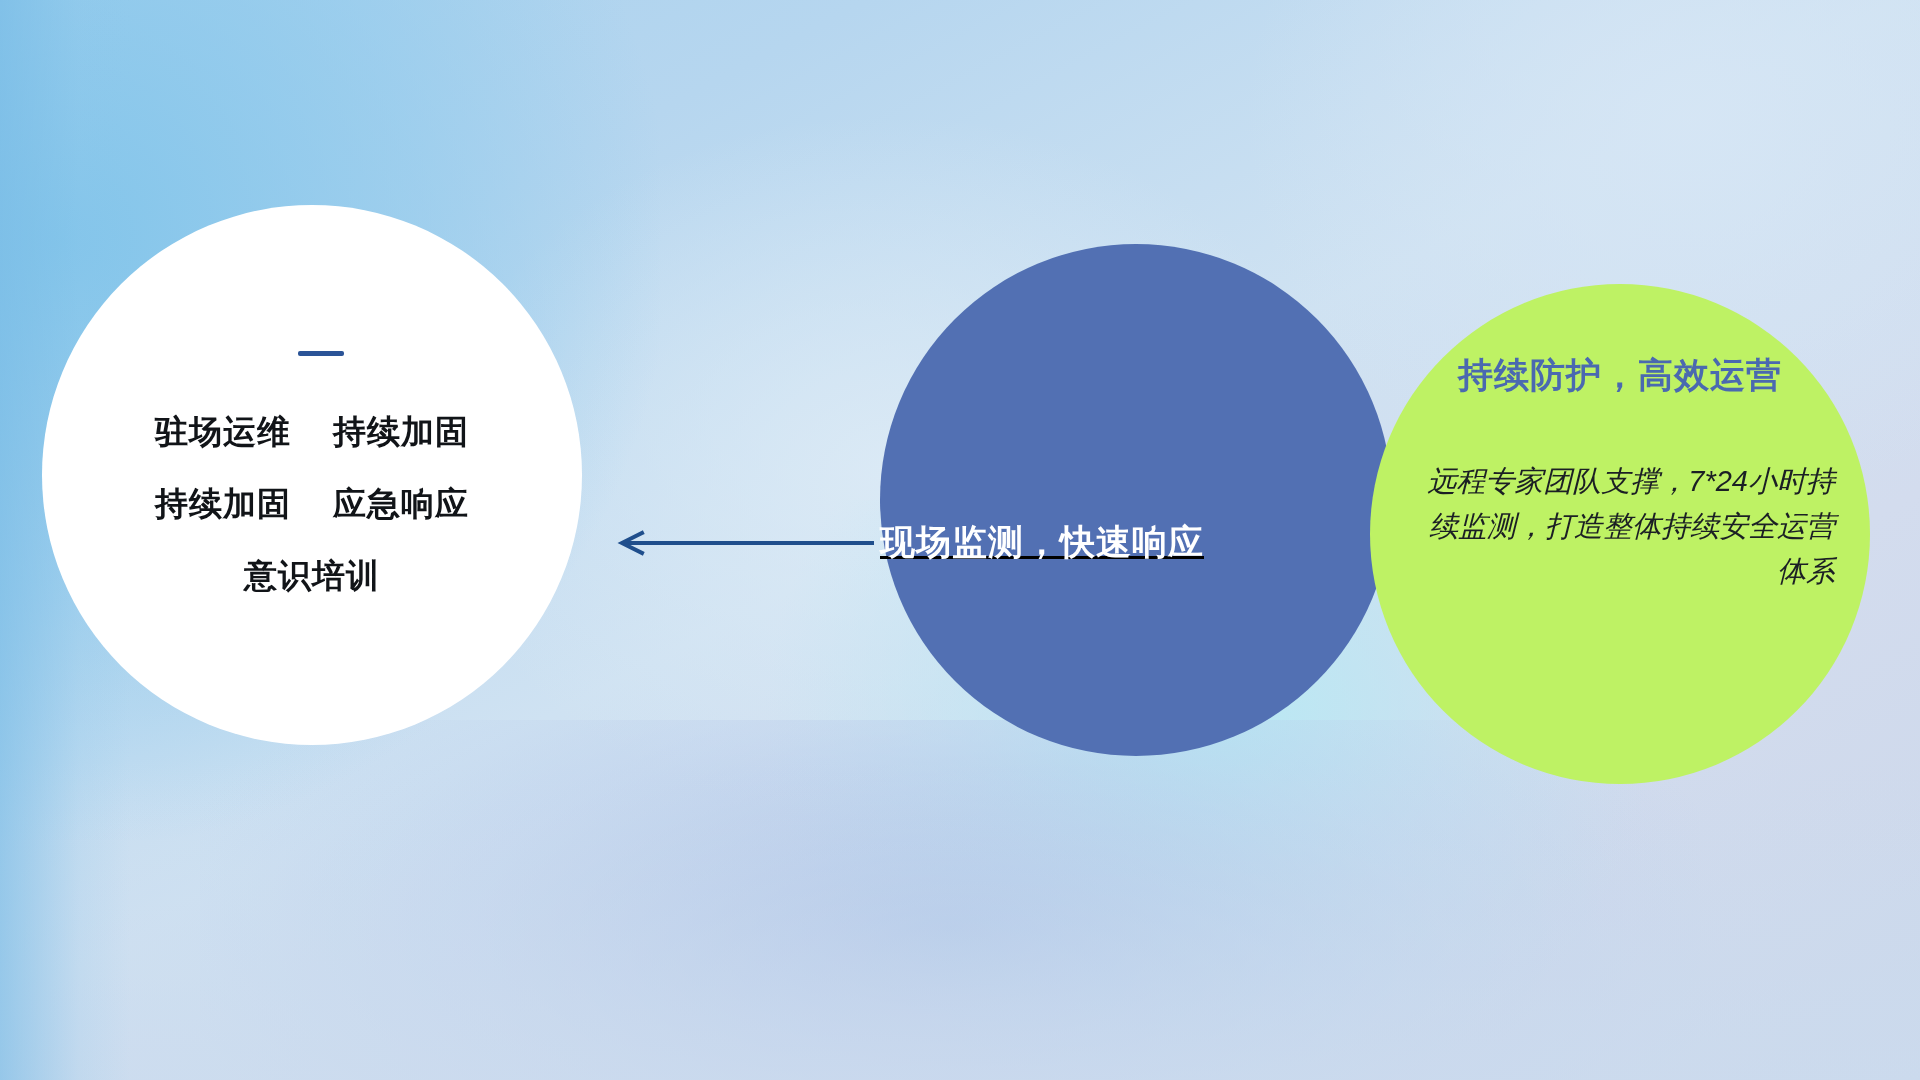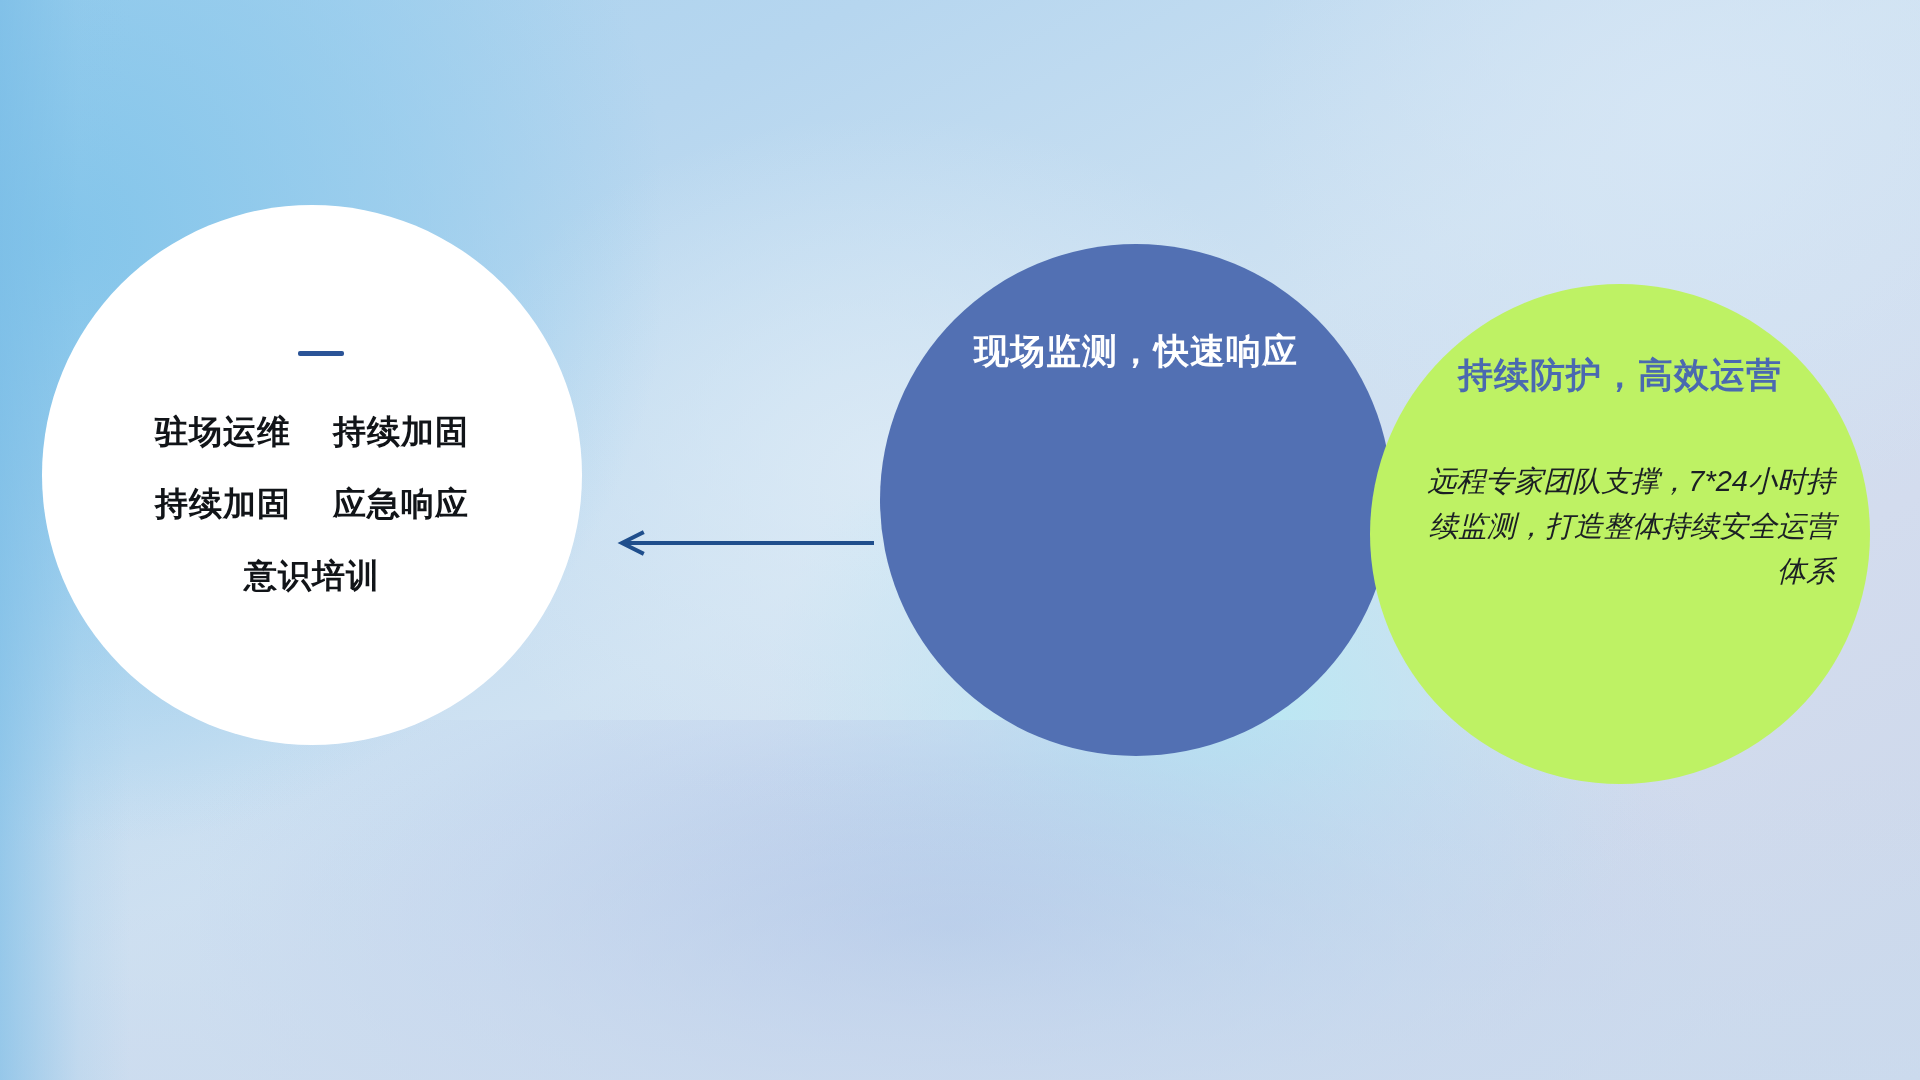--- a/index.html
+++ b/index.html
@@ -66,22 +66,23 @@
     white-space:nowrap;
   }
 
   
   .arrow { position:absolute; left:612px; top:530px; width:262px; height:26px; }
 
   
   .circle-mid {
     position:absolute; left:880px; top:244px; width:512px; height:512px;
     border-radius:50%; background:#5270b3;
-    display:flex; flex-direction:column; align-items:center;
+    display:flex; flex-direction:row; align-items:center;
     padding-top:84px;
+    text-decoration:underline;
   }
   .mid-title {
     font-size:35px; font-weight:bold; color:#ffffff; white-space:nowrap;
     letter-spacing:1px;
   }
   .mid-body {
     margin-top:56px; width:330px; text-align:center;
     font-size:29px; line-height:1.55; color:#ffffff;
   }
 

